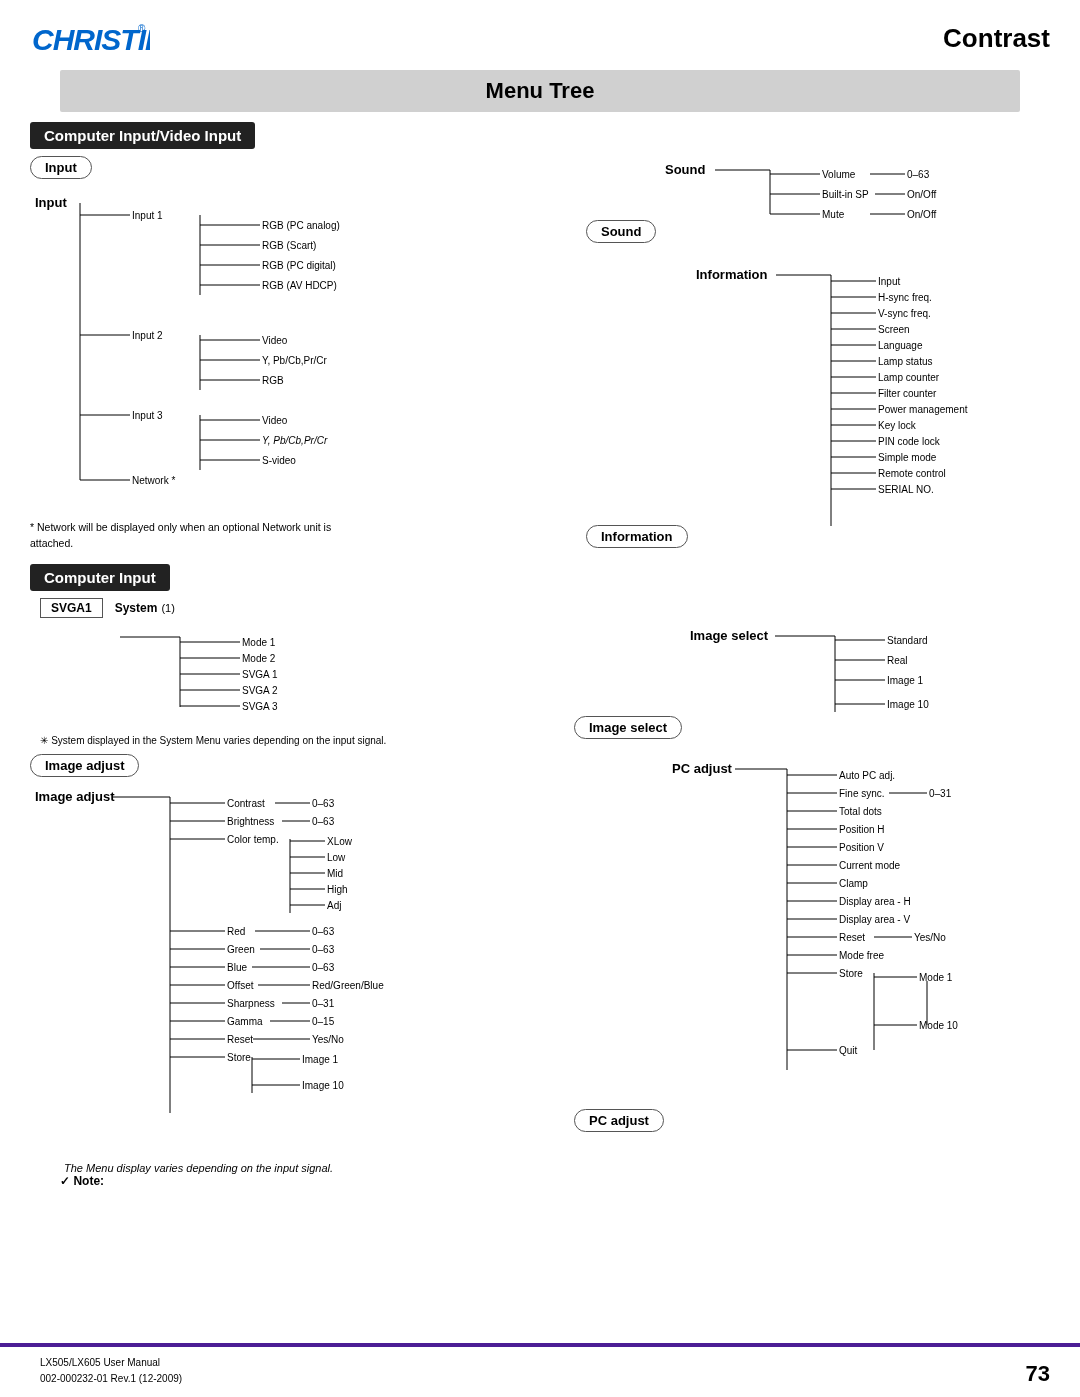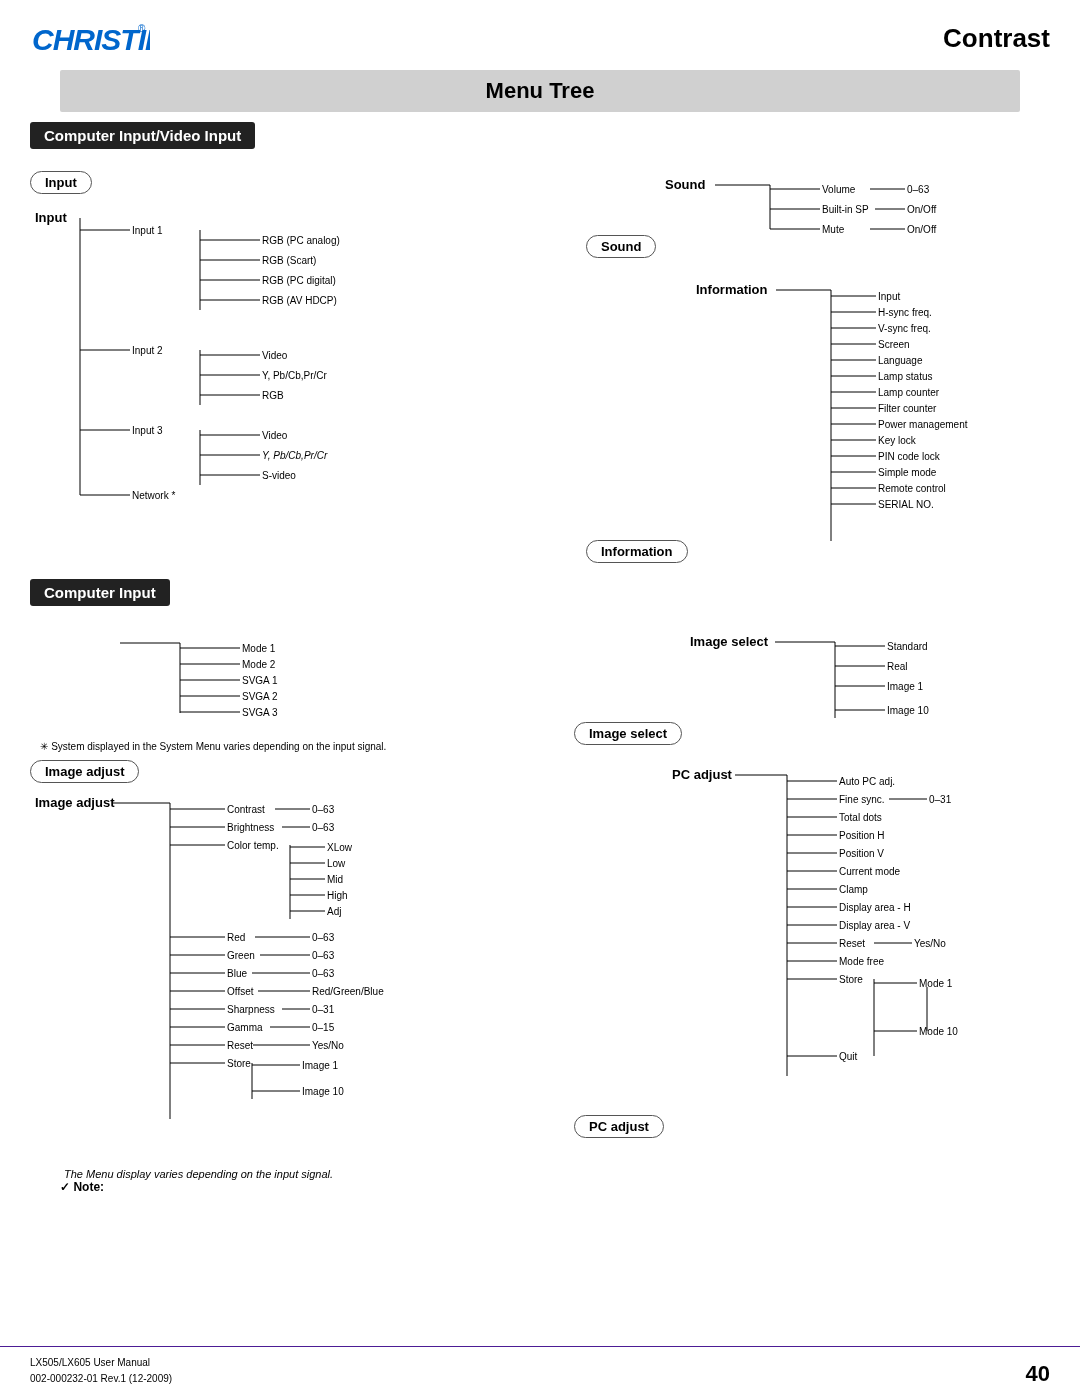--- a/index.html
+++ b/index.html
@@ -40,21 +40,21 @@
 
     
     .section-header {
       background: #222;
       color: #fff;
       font-size: 15px;
       font-weight: bold;
       padding: 5px 14px;
       display: inline-block;
       border-radius: 3px;
-      margin-bottom: 22px;
+      margin-bottom: 7px;
     }
 
     .main-content {
       padding: 0 30px;
     }
 
     
     .top-section {
       margin-bottom: 10px;
     }
@@ -125,22 +125,22 @@
 
     
     .page-footer {
       position: absolute;
       bottom: 0;
       left: 0;
       right: 0;
       display: flex;
       justify-content: space-between;
       align-items: flex-end;
-      padding: 8px 30px 10px 30px;
-      border-top: 1px solid #4c1d95;
+      padding: 8px 30px 10px 40px;
+      border-top: 4px solid #4c1d95;
     }
 
     .footer-left {
       font-size: 10px;
       line-height: 1.6;
     }
 
     .page-number {
       font-size: 22px;
       font-weight: bold;
@@ -225,20 +225,24 @@
           <line x1="170" y1="255" x2="230" y2="255" stroke="#000" stroke-width="1"></line>
           <text x="232" y="259" font-family="Arial" font-size="10" font-style="italic">Y, Pb/Cb,Pr/Cr</text>
 
           <line x1="170" y1="275" x2="230" y2="275" stroke="#000" stroke-width="1"></line>
           <text x="232" y="279" font-family="Arial" font-size="10">S-video</text>
 
           <line x1="50" y1="295" x2="100" y2="295" stroke="#000" stroke-width="1"></line>
           <text x="102" y="299" font-family="Arial" font-size="10">Network  *</text>
         </svg>
 
+        <div style="font-size:10.5px; margin-top:2px; line-height:1.5;">
+          <span style="white-space: pre-line;">* Network will be displayed only when an optional Network unit is
+attached.</span>
+        </div>
       </div>
 
       <div class="right-panel">
         
         <div style="margin-bottom:12px;">
           <div class="box-label">Sound</div>
           <svg width="330" height="80">
             <text x="5" y="18" font-family="Arial" font-size="13" font-weight="bold">Sound</text>
 
             <line x1="55" y1="14" x2="110" y2="14" stroke="#000" stroke-width="1"></line>
@@ -305,20 +309,25 @@
           <text x="187" y="232" font-family="Arial" font-size="10">SERIAL NO.</text>
         </svg>
       </div>
     </div>
   </div>
 
   <div class="bottom-section">
     <div class="section-header">Computer Input</div>
 
     
+    <div style="display:flex; align-items:center; gap:4px; margin-bottom:4px; margin-left:10px;">
+      <div class="svga1-box">SVGA1</div>
+      <span style="font-weight:bold; font-size:12px;">System</span>
+      <span style="font-size:11px;">(1)</span>
+    </div>
 
     <div class="bottom-inner">
 
       <div class="bottom-left">
         
         <svg width="490" height="110">
 
           <line x1="90" y1="15" x2="150" y2="15" stroke="#000" stroke-width="1"></line>
 
           <line x1="150" y1="15" x2="150" y2="85" stroke="#000" stroke-width="1"></line>
@@ -526,14 +535,14 @@
       <span style="font-size:12px; font-weight:bold;">✓ Note:</span>
     </div>
   </div>
 </div>
 
 <div class="page-footer">
   <div class="footer-left">
     <div>LX505/LX605 User Manual</div>
     <div>002-000232-01 Rev.1 (12-2009)</div>
   </div>
-  <div class="page-number">40</div>
+  <div class="page-number">73</div>
 </div>
 
 </body></html>

